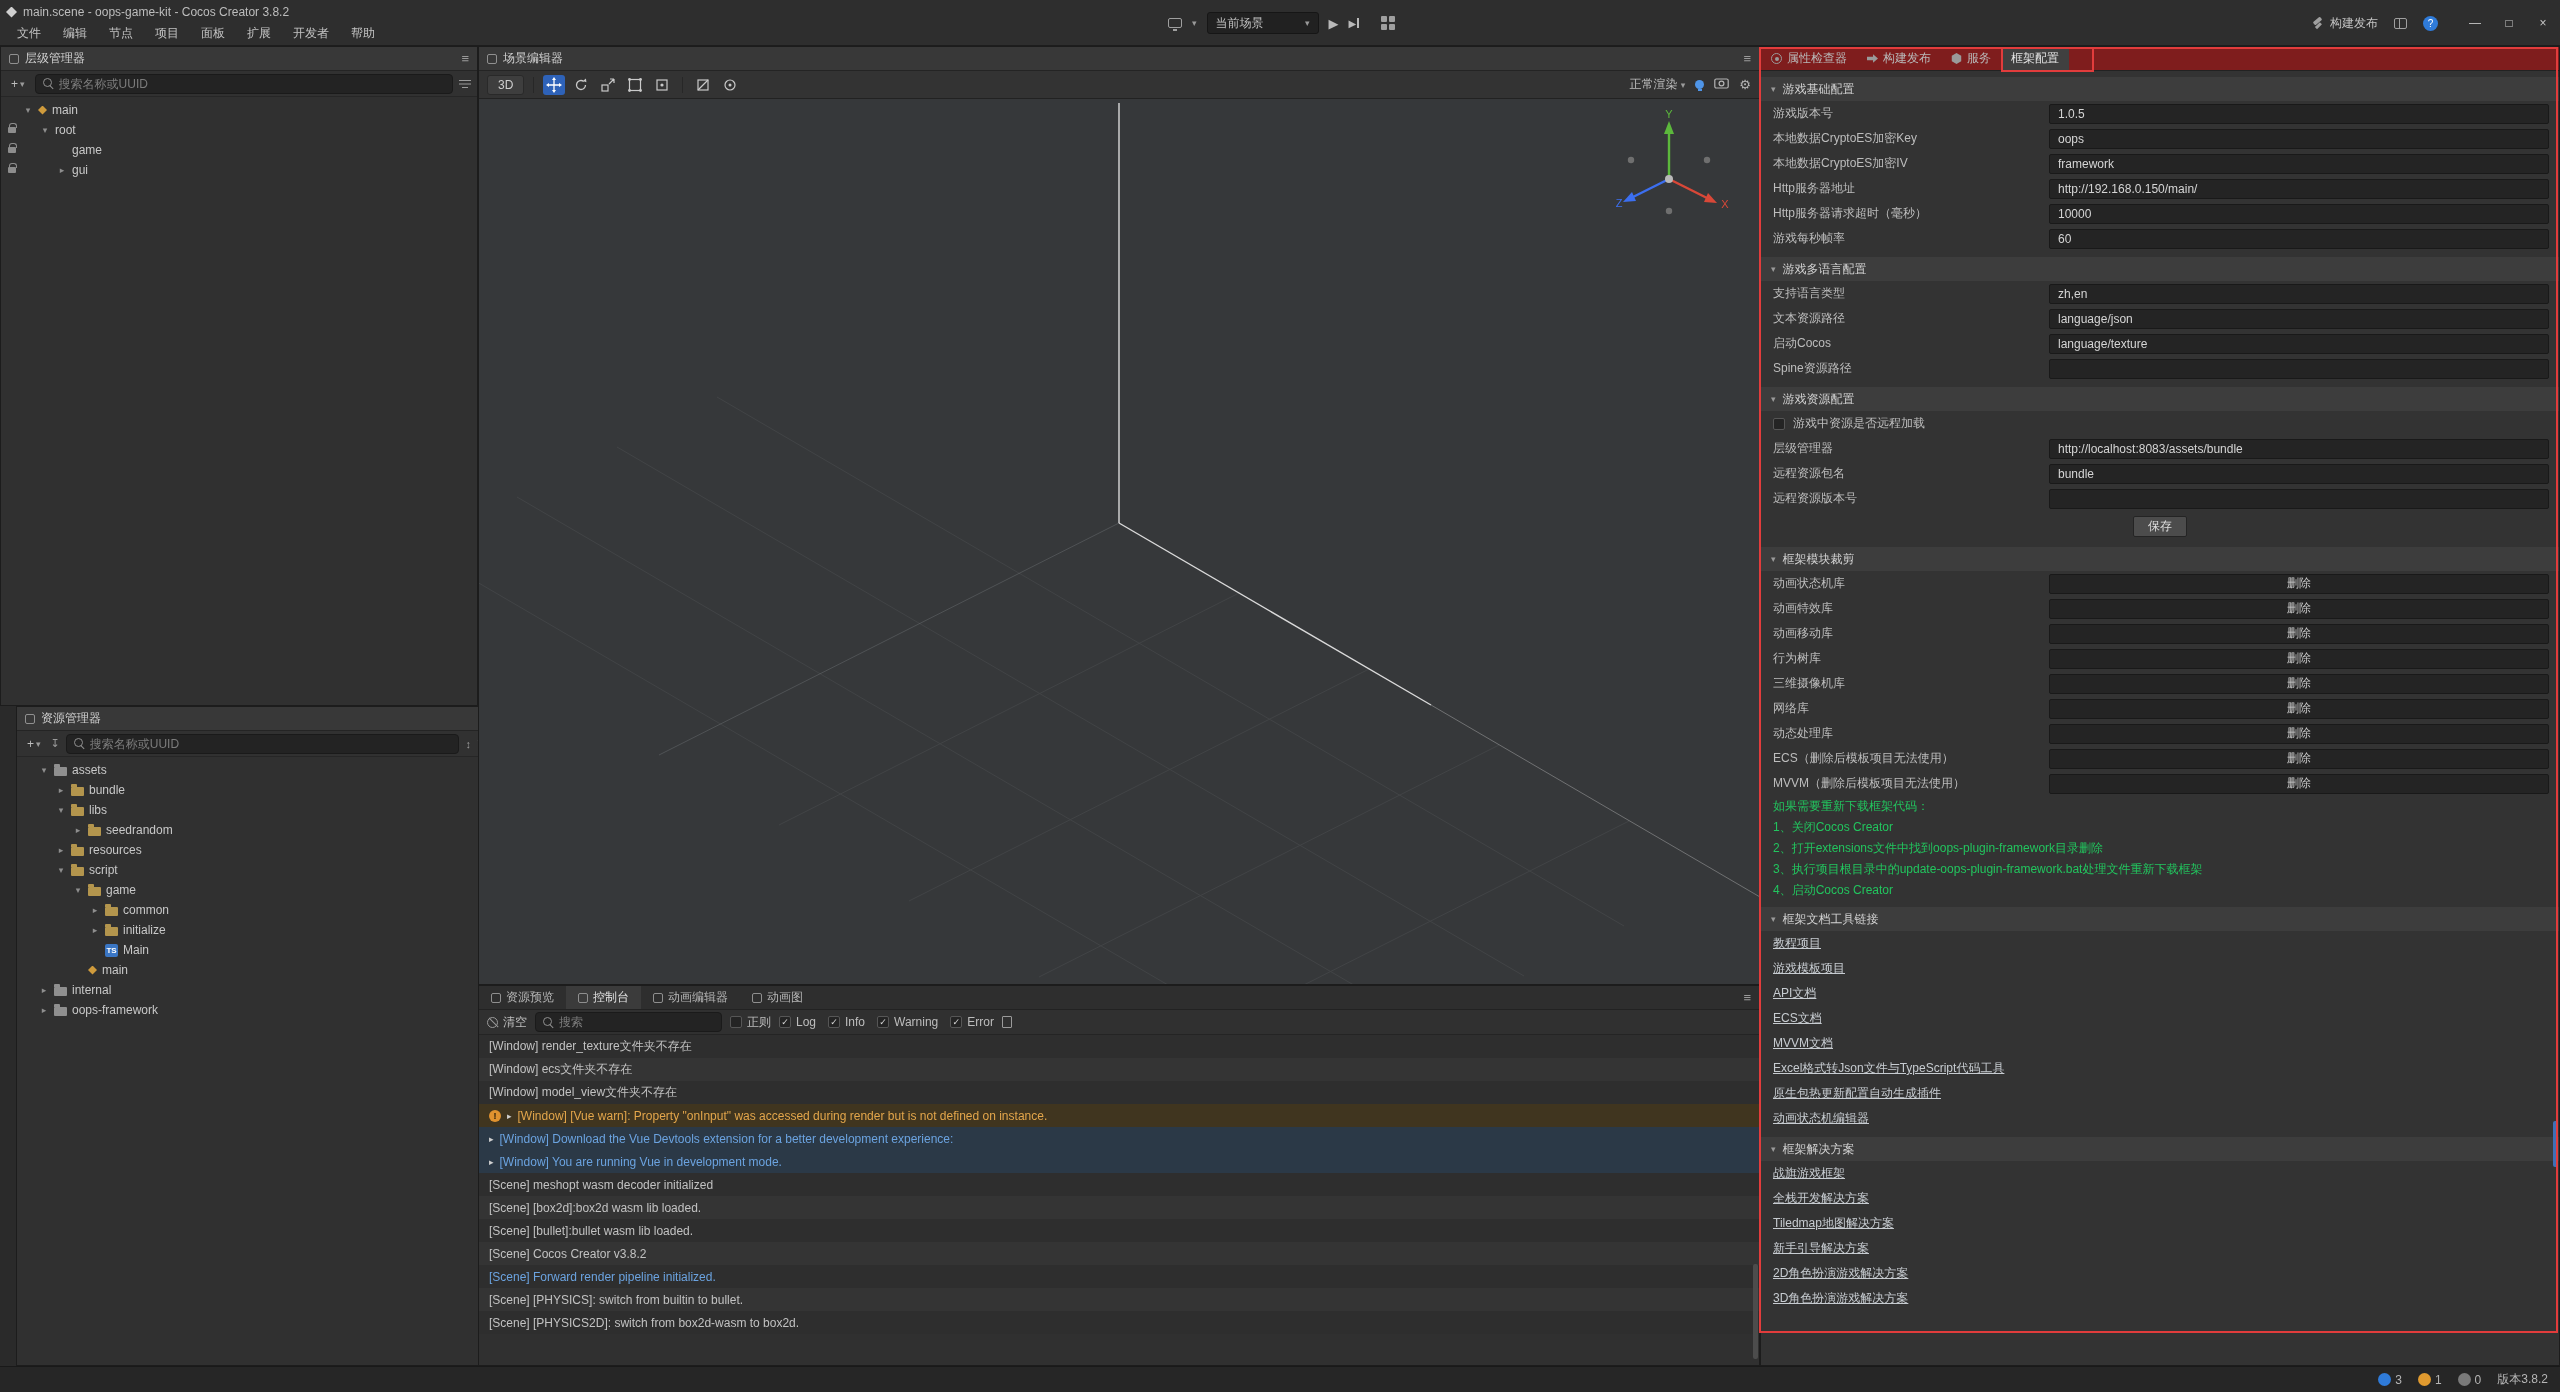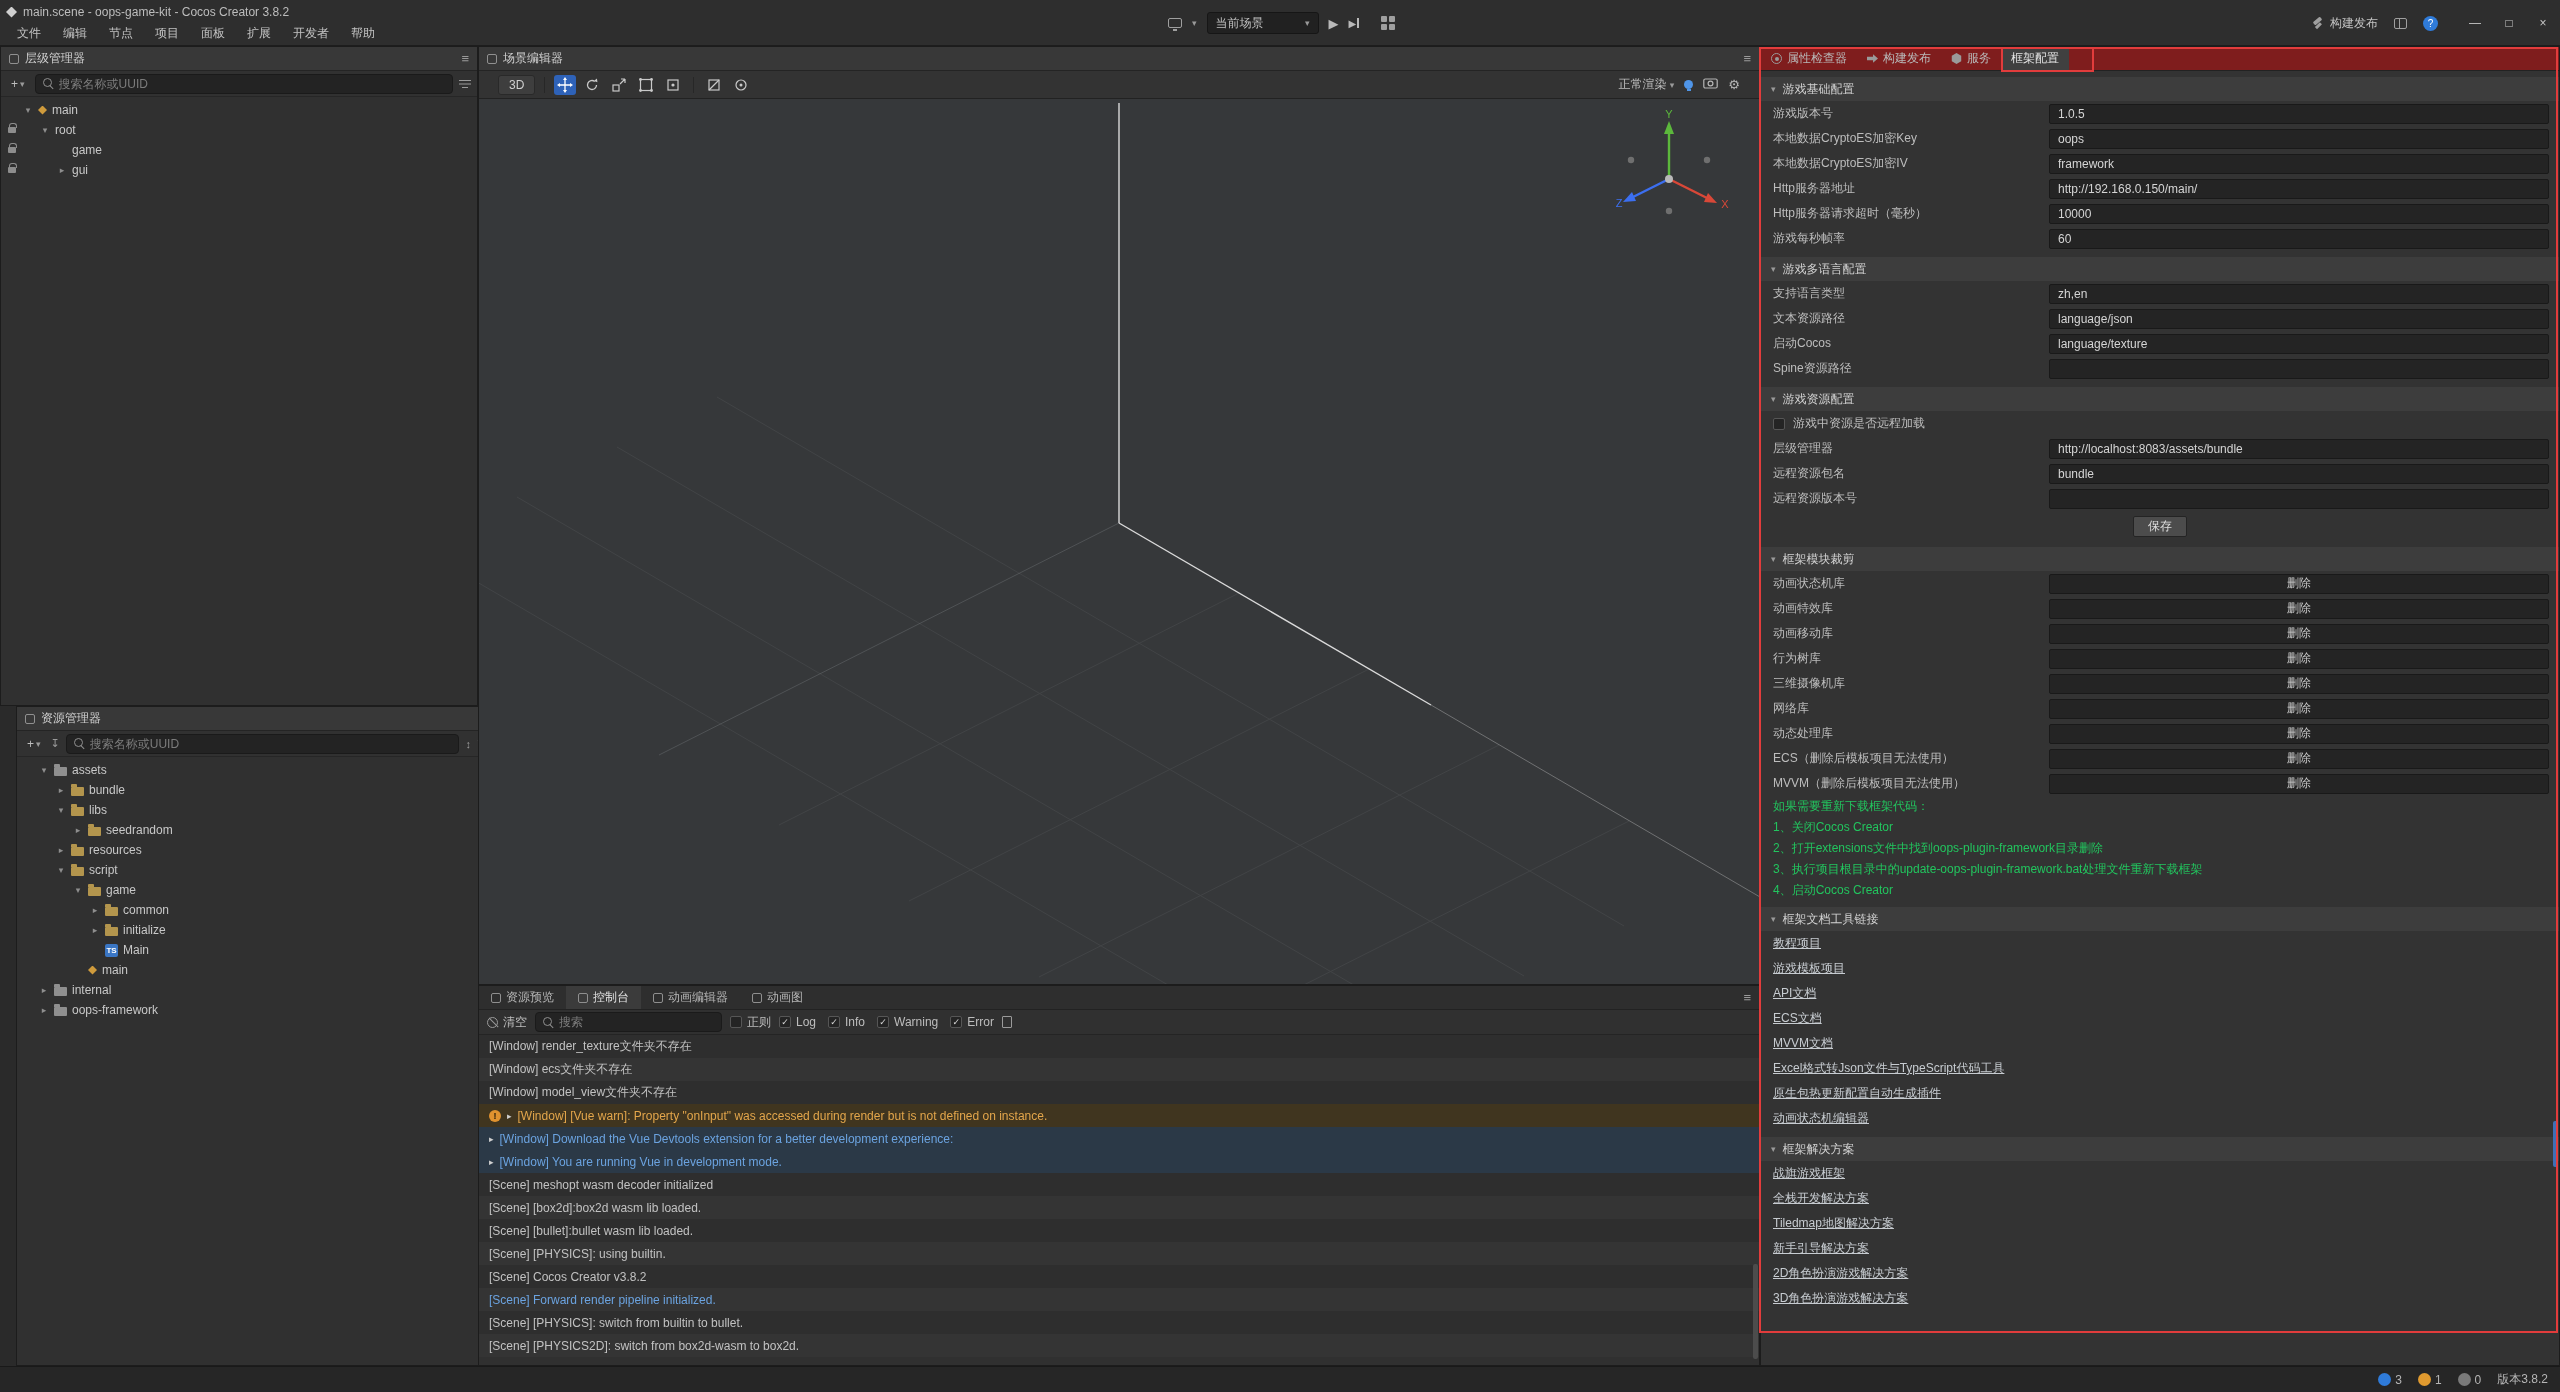--- a/index.html
+++ b/index.html
@@ -60,21 +60,21 @@
 .lock{position:absolute;left:7px;top:7px;width:8px;height:6px;background:#8d8d8d;border-radius:1px}
 .lock::before{content:"";position:absolute;left:1px;top:-4px;width:6px;height:4px;border:1.4px solid #8d8d8d;border-bottom:none;border-radius:3px 3px 0 0}
 .ticon{flex:none}
 .ticon.folder{width:13px;height:9px;background:#b3954d;border-radius:1px;position:relative;margin-top:2px}
 .ticon.folder::before{content:"";position:absolute;top:-2.5px;left:0;width:6px;height:2.5px;background:#b3954d;border-radius:1px 1px 0 0}
 .ticon.db{width:13px;height:9px;background:#8f8f8f;border-radius:1px;position:relative;margin-top:2px}
 .ticon.db::before{content:"";position:absolute;top:-2.5px;left:0;width:6px;height:2.5px;background:#8f8f8f;border-radius:1px 1px 0 0}
 .ticon.scene{width:9px;height:9px;background:#cf9b3c;clip-path:polygon(50% 0,100% 50%,50% 100%,0 50%)}
 .ticon.ts{width:13px;height:13px;background:#3a76c4;color:#fff;font-size:8px;font-weight:bold;display:flex;align-items:center;justify-content:center;border-radius:2px}
 
-.scene-toolbar{height:28px;background:#333;border-bottom:1px solid #222;display:flex;align-items:center;padding:0 19px;gap:5px}
+.scene-toolbar{height:28px;background:#333;border-bottom:1px solid #222;display:flex;align-items:center;padding:0 8px;gap:5px}
 .btn3d{height:20px;padding:0 10px;background:#3e3e3e;border:1px solid #292929;border-radius:3px;color:#cfcfcf;display:flex;align-items:center;cursor:pointer}
 .toolbtn{width:22px;height:20px;border-radius:3px;display:flex;align-items:center;justify-content:center;cursor:pointer}
 .toolbtn.active{background:#2e62b8}
 .tsep{width:1px;height:16px;background:#272727;margin:0 4px}
 .st-right{margin-left:auto;display:flex;align-items:center;gap:10px;color:#bdbdbd}
 .bulb{width:9px;height:9px;border-radius:50%;background:#4f95e8;position:relative;cursor:pointer}
 .bulb::after{content:"";position:absolute;left:2.5px;top:8.5px;width:4px;height:2.5px;background:#4f95e8}
 .gear{color:#b5b5b5;font-size:13px;cursor:pointer}
 .viewport{position:absolute;left:0;top:52px;right:0;bottom:0;background:#36383a;overflow:hidden}
 .gizmo{position:absolute;right:22px;top:8px}
@@ -498,23 +498,20 @@
       <div class="line">
         <span>[Scene] meshopt wasm decoder initialized</span>
       </div>
       <div class="line">
         <span>[Scene] [box2d]:box2d wasm lib loaded.</span>
       </div>
       <div class="line">
         <span>[Scene] [bullet]:bullet wasm lib loaded.</span>
       </div>
       <div class="line">
-        <span>[Scene] [PHYSICS]: using builtin.</span>
-      </div>
-      <div class="line">
         <span>[Scene] Cocos Creator v3.8.2</span>
       </div>
       <div class="line infotext">
         <span>[Scene] Forward render pipeline initialized.</span>
       </div>
       <div class="line">
         <span>[Scene] [PHYSICS]: switch from builtin to bullet.</span>
       </div>
       <div class="line">
         <span>[Scene] [PHYSICS2D]: switch from box2d-wasm to box2d.</span>

